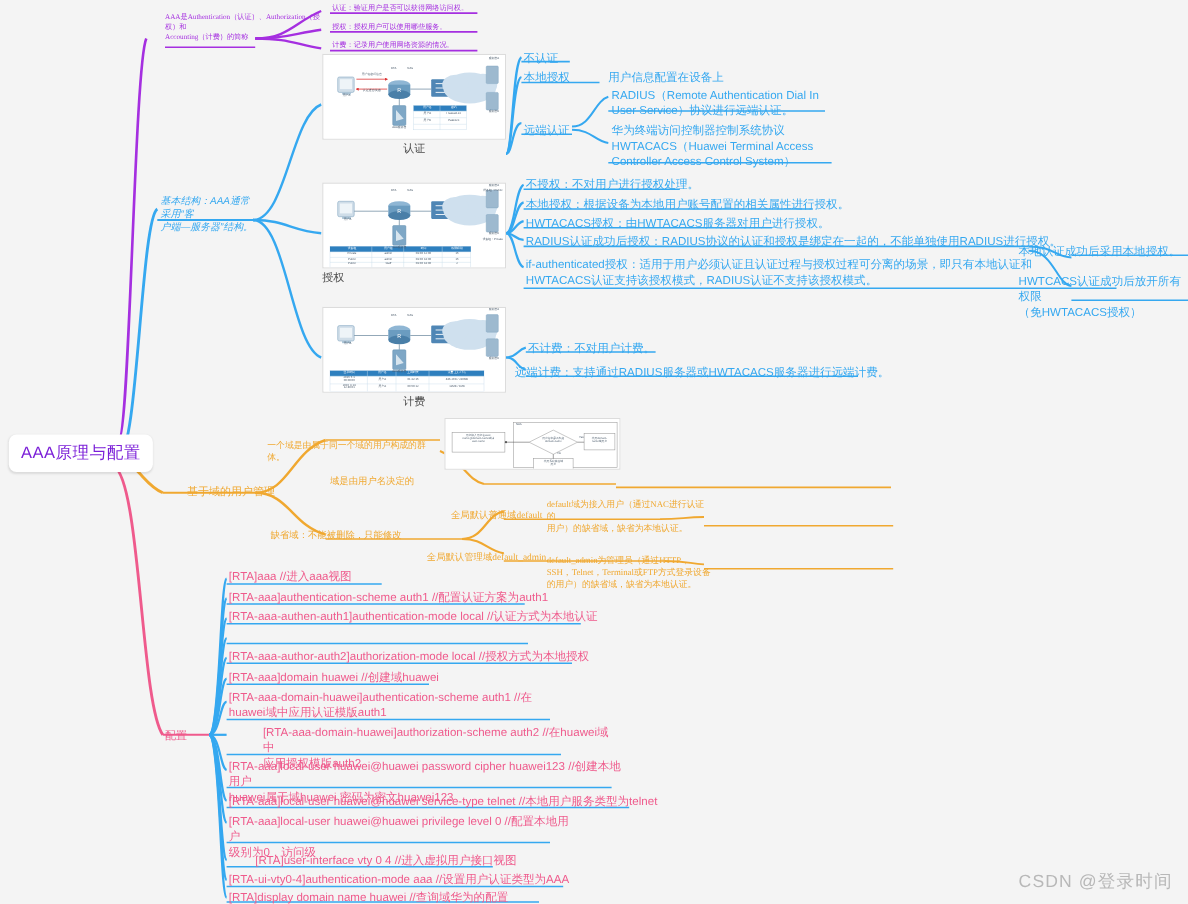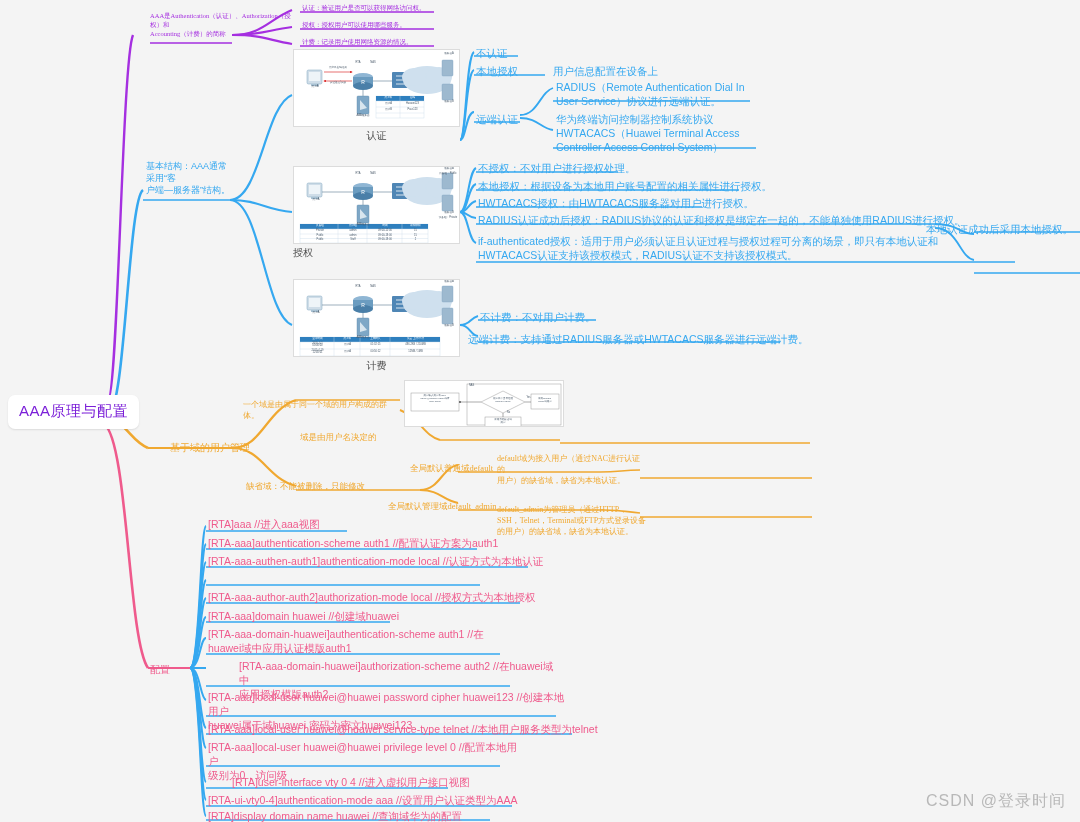--- a/index.html
+++ b/index.html
@@ -171,21 +171,21 @@
   </svg>
 
   <div class="node root">AAA原理与配置</div>
 
   <div class="txt purple serif" style="left:150px; top:12px; width:150px; font-size:6.5px;">AAA是Authentication（认证）、Authorization（授权）和
 Accounting（计费）的简称</div>
   <div class="txt purple serif" style="left:302px; top:4px; width:135px; font-size:6.5px;">认证：验证用户是否可以获得网络访问权。</div>
   <div class="txt purple serif" style="left:302px; top:21px; width:135px; font-size:6.5px;">授权：授权用户可以使用哪些服务。</div>
   <div class="txt purple serif" style="left:302px; top:38px; width:135px; font-size:6.5px;">计费：记录用户使用网络资源的情况。</div>
 
-  <div class="txt blue" style="left:146px; top:160px; width:86px; font-size:9px;">基本结构：AAA通常采用“客
+  <div class="txt blue" style="left:146px; top:176px; width:86px; font-size:9px;font-style:italic;">基本结构：AAA通常采用“客
 户端—服务器”结构。</div>
 
   <div class="pic" style="left:293px; top:49px; width:167px; height:78px;">
     <svg viewBox="0 0 167 78" width="167" height="78">
       <rect width="167" height="78" fill="#ffffff"></rect>
 
       <rect x="13" y="20" width="15" height="14" rx="1.5" fill="#cfdde8" stroke="#7ea4bf" stroke-width=".5"></rect>
       <rect x="15" y="22" width="11" height="9" fill="#eef4f8"></rect>
       <rect x="17" y="34" width="8" height="2" fill="#a9c2d4"></rect>
 
@@ -364,20 +364,22 @@
 HWTACACS（Huawei Terminal Access
 Controller Access Control System）</div>
 
   <div class="txt blue" style="left:478px; top:161px;">不授权：不对用户进行授权处理。</div>
   <div class="txt blue" style="left:478px; top:179px;">本地授权：根据设备为本地用户账号配置的相关属性进行授权。</div>
   <div class="txt blue" style="left:478px; top:196px;">HWTACACS授权：由HWTACACS服务器对用户进行授权。</div>
   <div class="txt blue" style="left:478px; top:213px;">RADIUS认证成功后授权：RADIUS协议的认证和授权是绑定在一起的，不能单独使用RADIUS进行授权。</div>
   <div class="txt blue" style="left:478px; top:234px; width:542px;">if-authenticated授权：适用于用户必须认证且认证过程与授权过程可分离的场景，即只有本地认证和
 HWTACACS认证支持该授权模式，RADIUS认证不支持该授权模式。</div>
   <div class="txt blue" style="left:926px; top:222px; width:154px;">本地认证成功后采用本地授权。</div>
+  <div class="txt blue" style="left:926px; top:249px; width:154px;">HWTCACS认证成功后放开所有权限
+（免HWTACACS授权）</div>
 
   <div class="txt blue" style="left:480px; top:310px;">不计费：不对用户计费。</div>
   <div class="txt blue" style="left:468px; top:332px;">远端计费：支持通过RADIUS服务器或HWTACACS服务器进行远端计费。</div>
 
   <div class="txt orange serif" style="left:170px; top:441px; font-size:10px;">基于域的用户管理</div>
   <div class="txt orange serif" style="left:243px; top:400px; width:152px; font-size:8px;">一个域是由属于同一个域的用户构成的群
 体。</div>
 
   <div class="pic" style="left:404px; top:380px; width:160px; height:47px;">
     <svg viewBox="0 0 160 47" width="160" height="47">

